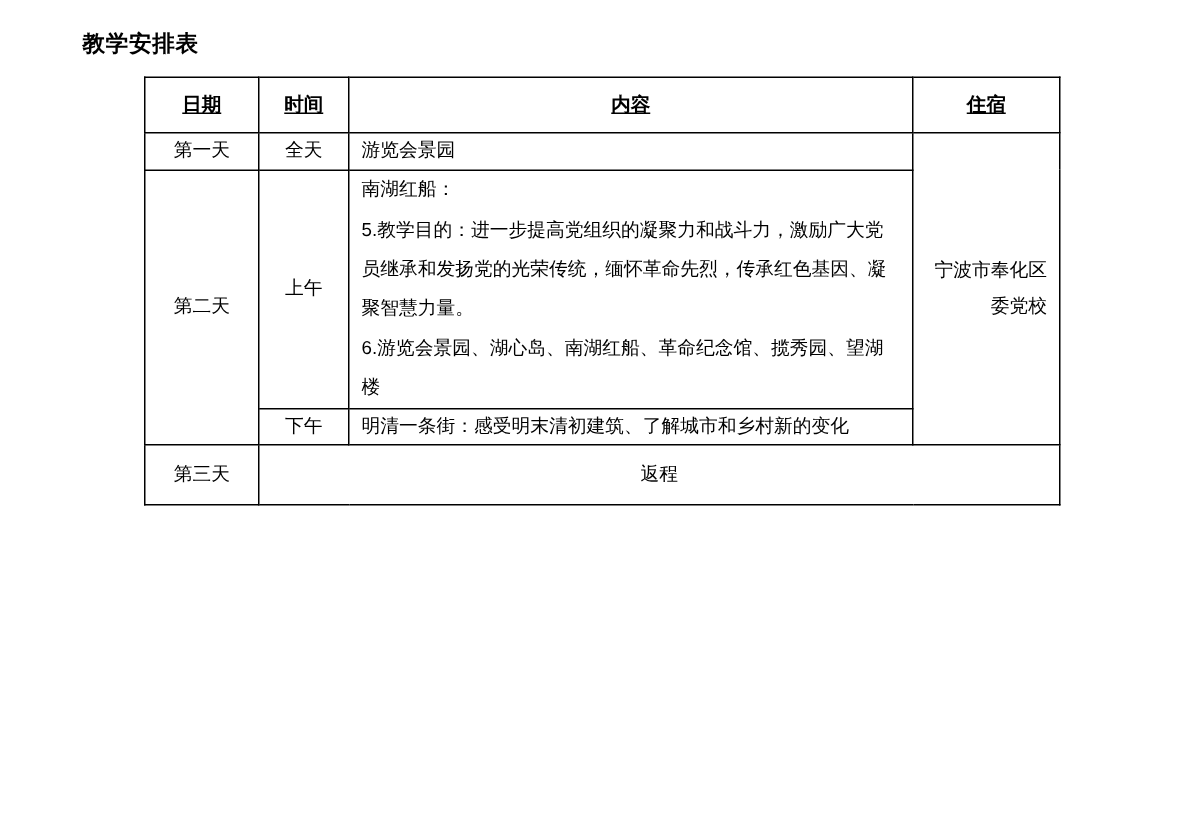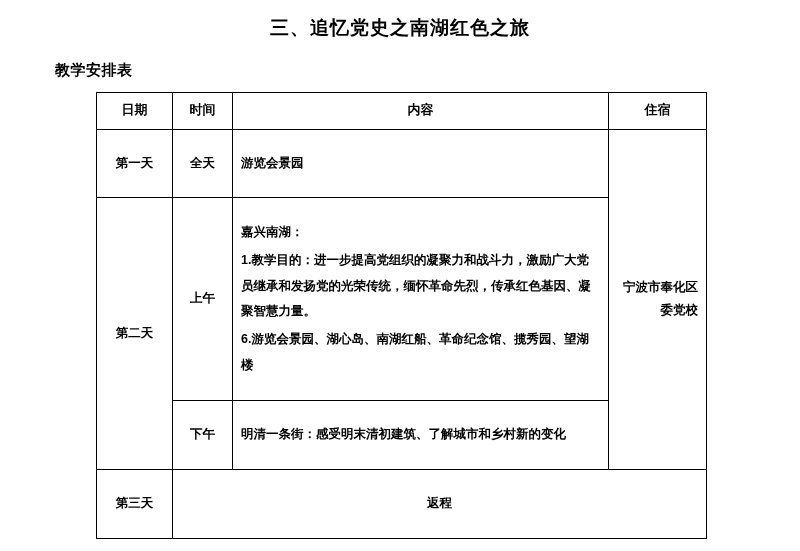--- a/index.html
+++ b/index.html
@@ -44,31 +44,32 @@
   }
   table.schedule {
     border-collapse: collapse;
     width: 610px;
     table-layout: fixed;
   }
   table.schedule td,
   table.schedule th {
     border: 1px solid #000000;
     font-size: 12.5px;
-    font-weight: bold;
+    font-weight: normal;
     vertical-align: middle;
-    padding: 22px 8px;
+    padding: 0 8px;
     line-height: 1.9;
   }
   table.schedule thead th {
     text-align: center;
     font-weight: bold;
     height: 26px;
     padding: 5px 4px;
     font-size: 13px;
+    text-decoration: underline;
   }
   .col-day { width: 76px; }
   .col-time { width: 60px; }
   .col-content { width: 376px; }
   .col-stay { width: 98px; }
 
   td.center {
     text-align: center;
   }
   td.left {
@@ -97,21 +98,20 @@
   }
   .row-tall {
     height: 40px;
   }
 </style>
 </head>
 <body>
 
 <div class="page">
 
-  <div class="doc-title">三、追忆党史之南湖红色之旅</div>
 
   <div class="section-title">教学安排表</div>
 
   <div class="table-wrap">
     <table class="schedule">
       <colgroup>
         <col class="col-day">
         <col class="col-time">
         <col class="col-content">
         <col class="col-stay">
@@ -128,22 +128,22 @@
         <tr>
           <td class="center single-line">第一天</td>
           <td class="center single-line">全天</td>
           <td class="left single-line">游览会景园</td>
           <td class="stay-cell" rowspan="3">宁波市奉化区委党校</td>
         </tr>
         <tr>
           <td class="center" rowspan="2">第二天</td>
           <td class="center">上午</td>
           <td class="content-cell">
-            <p>嘉兴南湖：</p>
-            <p>1.教学目的：进一步提高党组织的凝聚力和战斗力，激励广大党员继承和发扬党的光荣传统，缅怀革命先烈，传承红色基因、凝聚智慧力量。</p>
+            <p>南湖红船：</p>
+            <p>5.教学目的：进一步提高党组织的凝聚力和战斗力，激励广大党员继承和发扬党的光荣传统，缅怀革命先烈，传承红色基因、凝聚智慧力量。</p>
             <p>6.游览会景园、湖心岛、南湖红船、革命纪念馆、揽秀园、望湖楼</p>
           </td>
         </tr>
         <tr>
           <td class="center single-line">下午</td>
           <td class="left single-line">明清一条街：感受明末清初建筑、了解城市和乡村新的变化</td>
         </tr>
         <tr class="row-tall">
           <td class="center single-line">第三天</td>
           <td class="center single-line" colspan="3">返程</td>

